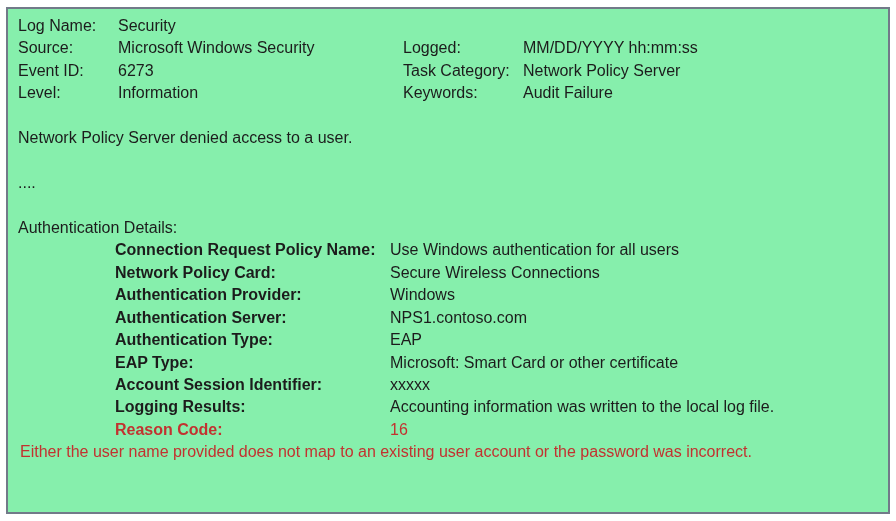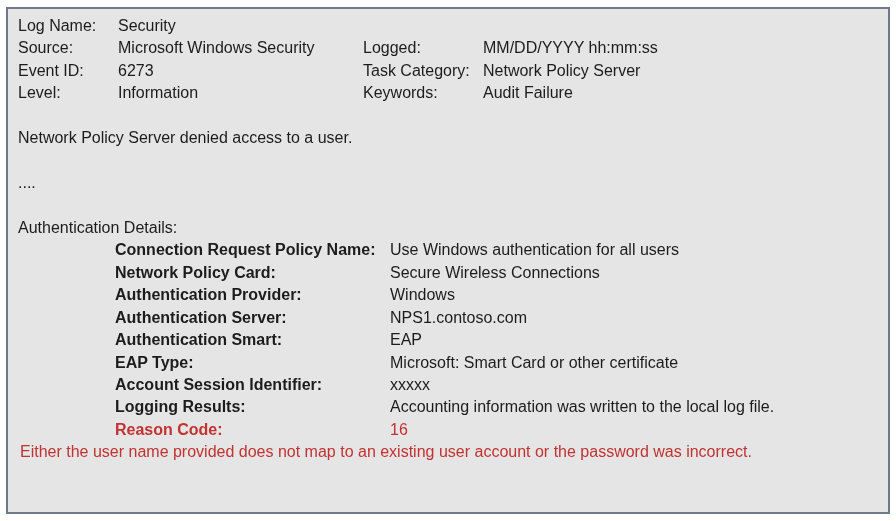--- a/index.html
+++ b/index.html
@@ -15,37 +15,37 @@
     overflow: hidden;
   }
   .event-box {
     position: absolute;
     left: 6px;
     top: 7px;
     width: 884px;
     height: 507px;
     box-sizing: border-box;
     border: 2px solid var(--border, #727a89);
-    background: #e5e5e5;
+    background: #86efac;
     padding-top: 6px;
   }
   .line {
     height: 22.45px;
     line-height: 22.45px;
     font-size: 16px;
     color: var(--text, #1c1c1c);
     padding-left: 10px;
     white-space: nowrap;
   }
   .line.flush { padding-left: 12px; }
   .line span { display: inline-block; vertical-align: top; }
   
   .h-label  { width: 100px; }
   .h-value  { width: 245px; }
-  .h-label2 { width: 120px; }
+  .h-label2 { width: 120px; margin-left: 40px; }
   
   .d-label  { margin-left: 97px; width: 275px; font-weight: bold; }
   .red, .red span { color: var(--highlight, #c23230); }
 </style>
 </head>
 <body>
 
 <div class="event-box">
 
   <div class="line">
@@ -82,21 +82,21 @@
   <div class="line">
     <span class="d-label">Network Policy Card:</span><span>Secure Wireless Connections</span>
   </div>
   <div class="line">
     <span class="d-label">Authentication Provider:</span><span>Windows</span>
   </div>
   <div class="line">
     <span class="d-label">Authentication Server:</span><span>NPS1.contoso.com</span>
   </div>
   <div class="line">
-    <span class="d-label">Authentication Smart:</span><span>EAP</span>
+    <span class="d-label">Authentication Type:</span><span>EAP</span>
   </div>
   <div class="line">
     <span class="d-label">EAP Type:</span><span>Microsoft: Smart Card or other certificate</span>
   </div>
   <div class="line">
     <span class="d-label">Account Session Identifier:</span><span>xxxxx</span>
   </div>
   <div class="line">
     <span class="d-label">Logging Results:</span><span>Accounting information was written to the local log file.</span>
   </div>

